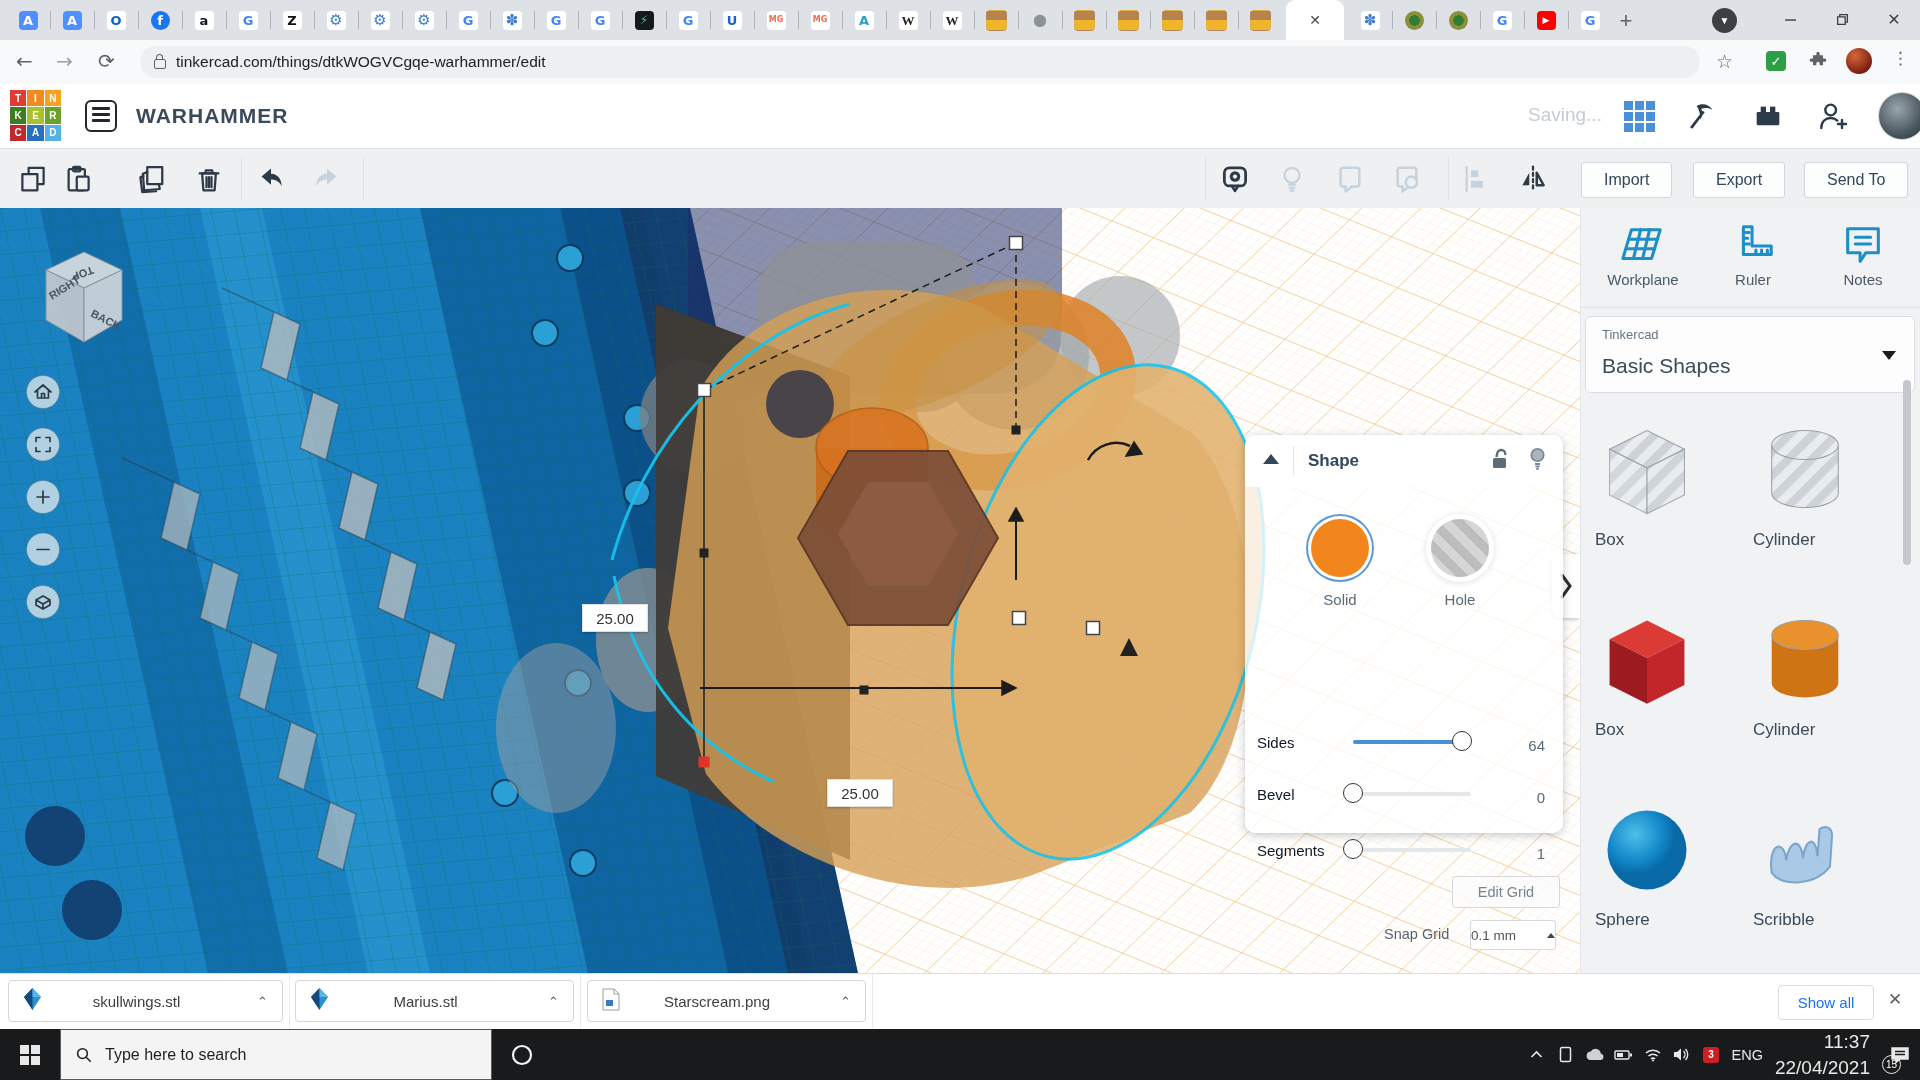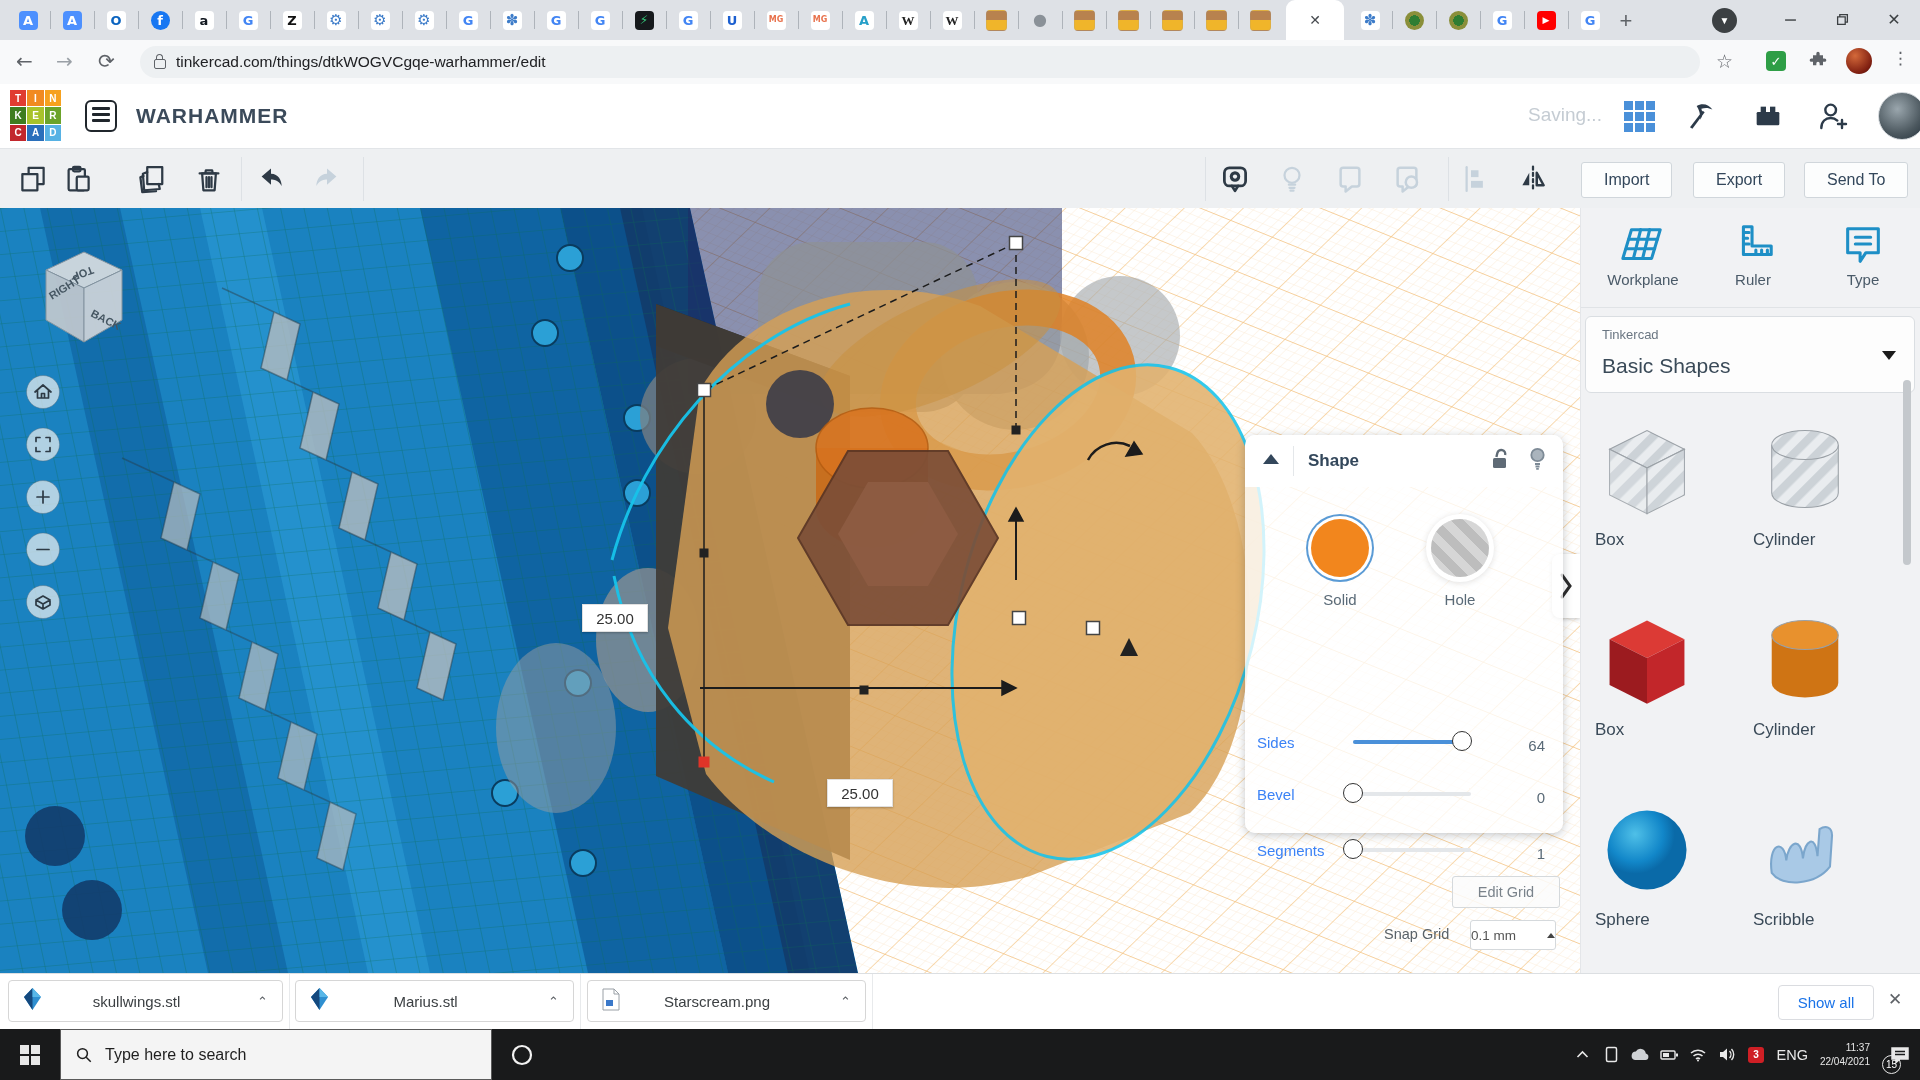--- a/index.html
+++ b/index.html
@@ -74,21 +74,21 @@
     display:flex;align-items:center;}
   .spbody{left:0;top:52px;width:318px;height:346px;background:rgba(255,255,255,.78);border-radius:0 0 10px 10px;}
   .sptitle{font-size:17px;font-weight:bold;color:#33475b;}
   .spdiv{width:1px;height:30px;background:#e4e7ea;margin:0 14px 0 10px;}
   .swatch{width:58px;height:58px;border-radius:50%;}
   .swatch.solid{background:#f2861d;box-shadow:0 0 0 3px #fff,0 0 0 5px #5b9bd5;}
   .swatch.hole{background:repeating-linear-gradient(45deg,#bdbdbd 0 9px,#d6d6d6 9px 18px);
     box-shadow:0 0 0 5px #fff,0 1px 6px 5px rgba(0,0,0,.12);}
   .swlbl{font-size:15px;color:#5a6a77;text-align:center;margin-top:14px;}
   .srow{left:12px;width:294px;height:30px;display:flex;align-items:center;}
-  .srow .lbl{width:96px;font-size:15px;color:#3b82f6;}
+  .srow .lbl{width:96px;font-size:15px;color:#0f172a;}
   .track{position:relative;width:118px;height:4px;background:#e4e7ea;border-radius:2px;}
   .track .fill{position:absolute;left:0;top:0;height:4px;background:#4a90d9;border-radius:2px;}
   .knob{position:absolute;top:-9px;width:20px;height:20px;border-radius:50%;background:#fff;border:1.6px solid #333;box-sizing:border-box;}
   .sval{flex:1;text-align:right;font-size:15px;color:#5a6a77;padding-right:6px;margin-top:7px;}
   
   .sidebar{left:1580px;top:0;width:340px;height:765px;background:#f1f2f4;border-left:1px solid #e4e6e9;}
   .stool{top:14px;width:96px;text-align:center;color:#4a5a68;font-size:15px;}
   .stool svg{width:46px;height:46px;stroke:#1e8fc6;stroke-width:1.6;fill:none;stroke-linecap:round;stroke-linejoin:round;}
   .sdiv{left:0;top:99px;width:340px;height:1px;background:#e0e3e6;}
   .libcard{left:4px;top:108px;width:330px;height:77px;background:#fdfdfd;border:1px solid #dadee2;border-radius:6px;box-sizing:border-box;padding:10px 16px;}
@@ -115,21 +115,21 @@
   .winlogo{width:20px;height:20px;display:grid;grid-template-columns:1fr 1fr;gap:2px;}
   .winlogo i{background:#e8e8e8;}
   .tsearch{left:60px;top:0;width:432px;height:51px;background:#f4f4f4;border:1px solid #5a5a5a;box-sizing:border-box;
     display:flex;align-items:center;padding:0 14px;gap:12px;}
   .tsearch span{color:#1f1f1f;font-size:16px;}
   .tslot{top:0;width:59px;height:51px;display:flex;align-items:center;justify-content:center;position:relative;}
   .badge{position:absolute;border-radius:50%;background:#303030;color:#fff;border:1.5px solid #e8e8e8;
     font-size:10px;display:flex;align-items:center;justify-content:center;}
   .tray{top:0;height:51px;display:flex;align-items:center;color:#e8e8e8;}
   .trayico{width:29px;height:51px;display:flex;align-items:center;justify-content:center;}
-  .clock{text-align:right;font-size:10px;line-height:1.35;margin:0 10px 0 6px;}
+  .clock{text-align:right;font-size:19px;line-height:1.35;margin:0 10px 0 6px;}
   .lang{font-size:14.5px;margin:0 6px;}
   svg text{font-family:"Liberation Sans",sans-serif;}
 </style>
 </head>
 <body>
 
 <div class="screen">
 
   <div class="abs tabstrip">
     <div class="abs ptabs" id="pinned-tabs">
@@ -642,21 +642,21 @@
               <path d="M6 4 h15 l-4.5 15 H1.5 Z"></path>
               <path d="M10.8 4 L7 19 M15.5 4 L11.8 19 M4.6 9 h14.9 M3.2 14 h14.9"></path>
             </svg><div>Workplane</div></div>
           <div class="abs stool" style="left: 124px;"><svg viewBox="0 0 24 24">
               <path d="M7 2.5 v14.5 h14.5 v-4.5 h-10 V2.5 Z"></path>
               <path d="M7 5.5 h3 M7 8.5 h2.2 M7 11.5 h3 M13.5 17 v-2.4 M16.5 17 v-2.4 M19.5 17 v-2.4"></path>
             </svg><div>Ruler</div></div>
           <div class="abs stool" style="left: 234px;"><svg viewBox="0 0 24 24">
               <path d="M4 3.5 h16 v12.5 h-6.5 l-3 4.5 v-4.5 H4 Z"></path>
               <path d="M8 8 h8 M8 11.5 h8"></path>
-            </svg><div>Type</div></div>
+            </svg><div>Notes</div></div>
         </div>
       <div class="abs sdiv"></div>
       <div class="abs libcard">
         <div class="libbrand">Tinkercad</div>
         <div class="libval">Basic Shapes</div>
         <div class="libcaret"></div>
       </div>
       <div id="shapegrid">
           <div class="abs shapecell" style="left: 14px; top: 210px;"><svg viewBox="0 0 100 100">
     <polygon points="14,30 50,12 86,30 50,48" fill="url(#stripeA)" stroke="#9aa0a6" stroke-width="1"></polygon>

